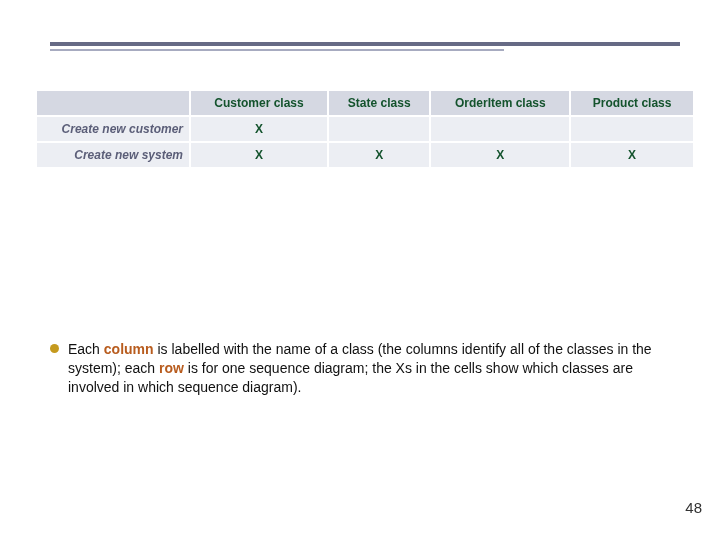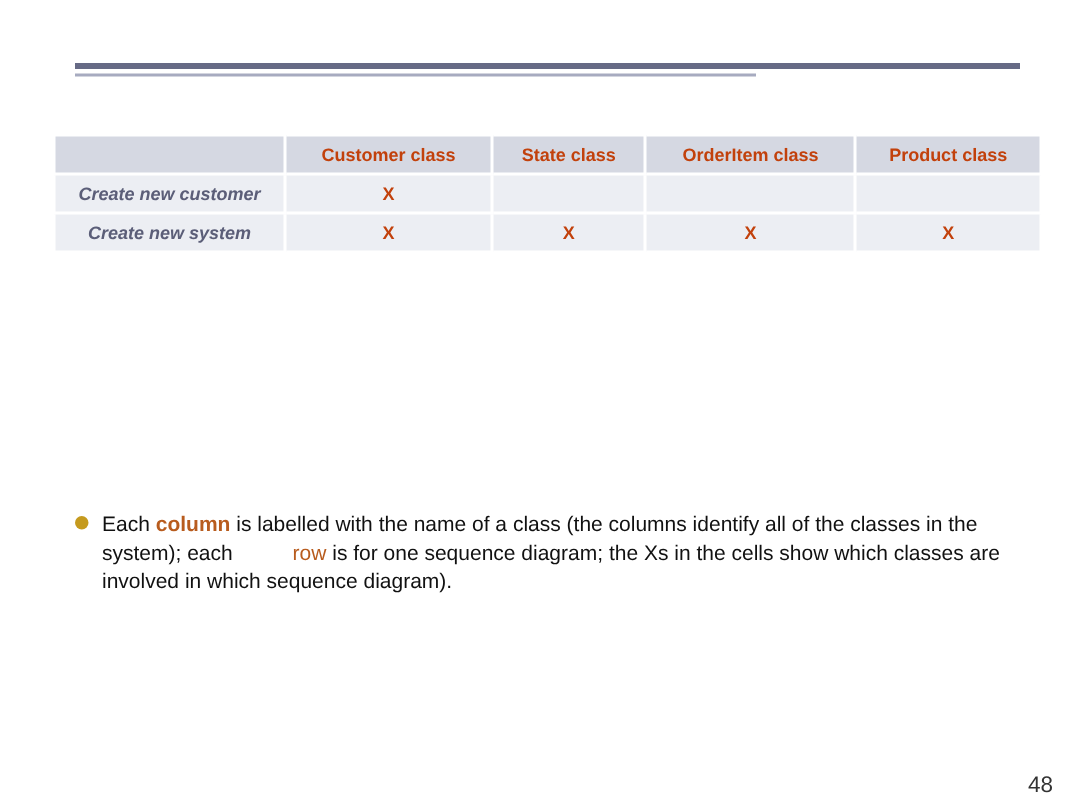--- a/index.html
+++ b/index.html
@@ -50,34 +50,34 @@
     width: 100%;
     font-family: "Candara", "Segoe UI", sans-serif;
   }
   th, td {
     border-top: 2px solid #fff;
     border-bottom: 2px solid #fff;
     border-left: 2px solid #fff;
     border-right: 2px solid #fff;
     padding: 3px 6px;
     font-size: 12px;
-    color: #c2410c;
+    color: #14532d;
     text-align: center;
     height: 18px;
   }
   th {
     background: #d5d8e2;
     font-weight: bold;
   }
   td {
     background: #eceef3;
     font-weight: 600;
   }
   th:first-child, td:first-child {
-    text-align: center;
+    text-align: right;
     font-style: italic;
     color: #5b5e78;
     width: 140px;
   }
   th:first-child { font-style: normal; }
 
   
   .bullets {
     position: absolute;
     left: 50px;
@@ -96,26 +96,26 @@
     content: "";
     position: absolute;
     left: 0;
     top: 4px;
     width: 9px;
     height: 9px;
     border-radius: 50%;
     background: #c59a1e;
   }
   .b .col { color: #b85c1e; font-weight: bold; }
-  .b .row { color: #b85c1e; font-weight: normal; margin-left: 36px; }
+  .b .row { color: #b85c1e; font-weight: bold; }
   .b .u { text-decoration: underline; }
   .slide-num {
     position: absolute;
     right: 18px;
-    bottom: 8px;
+    bottom: 24px;
     font-size: 15px;
     color: #333;
   }
 </style>
 </head>
 <body>
 
 <div class="slide">
 
 

